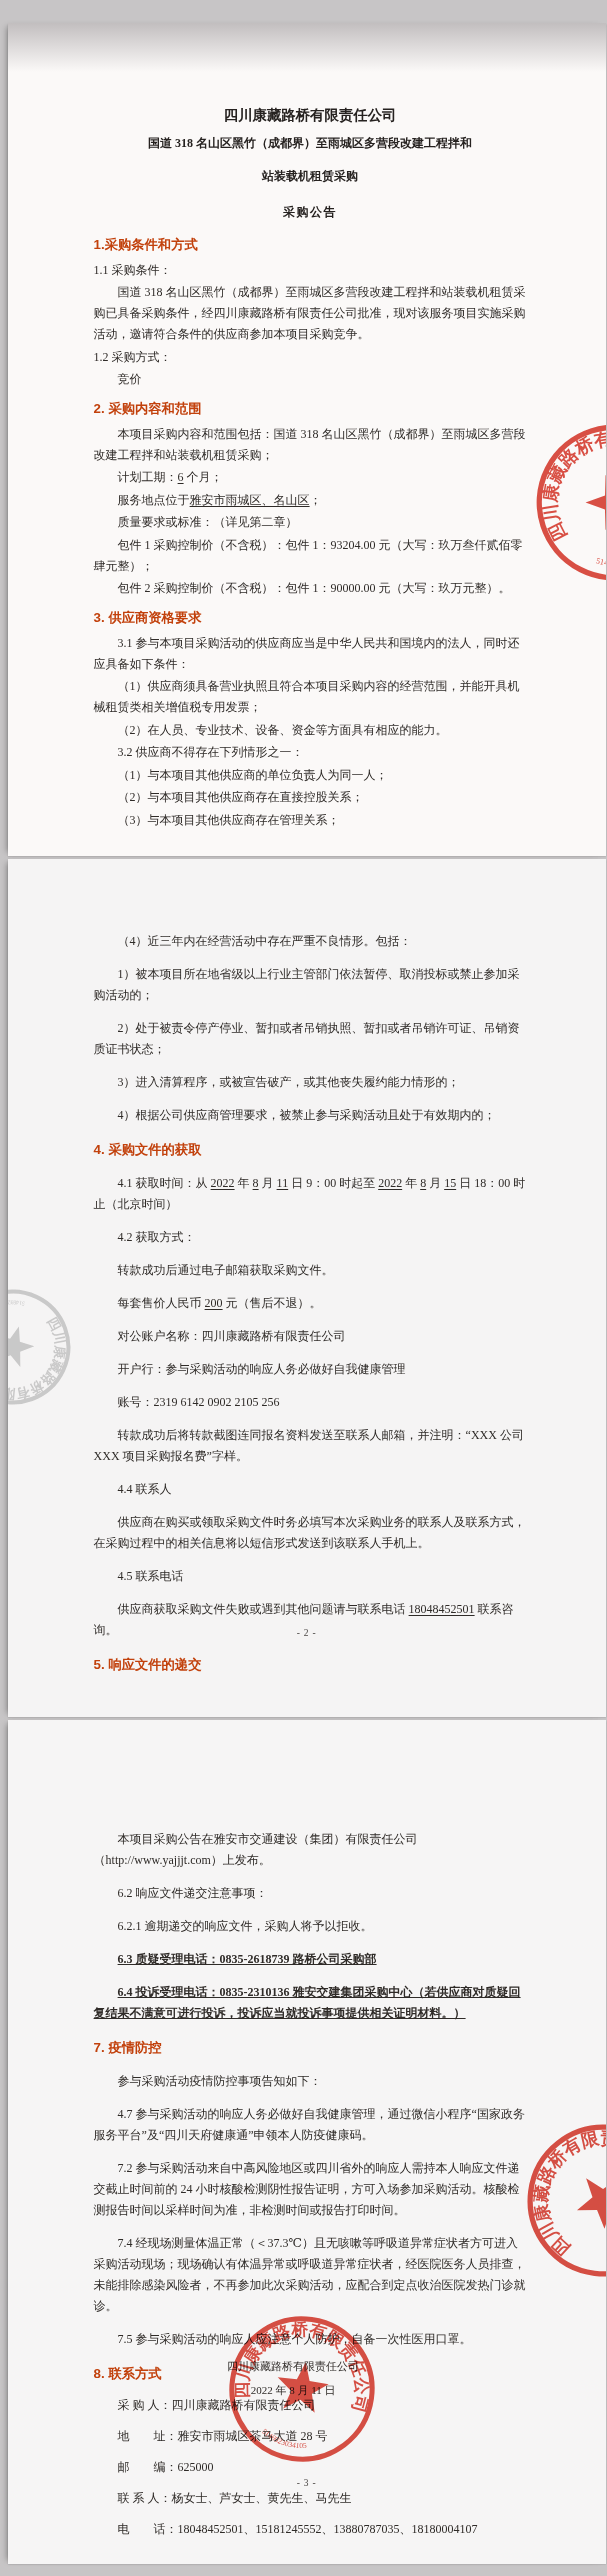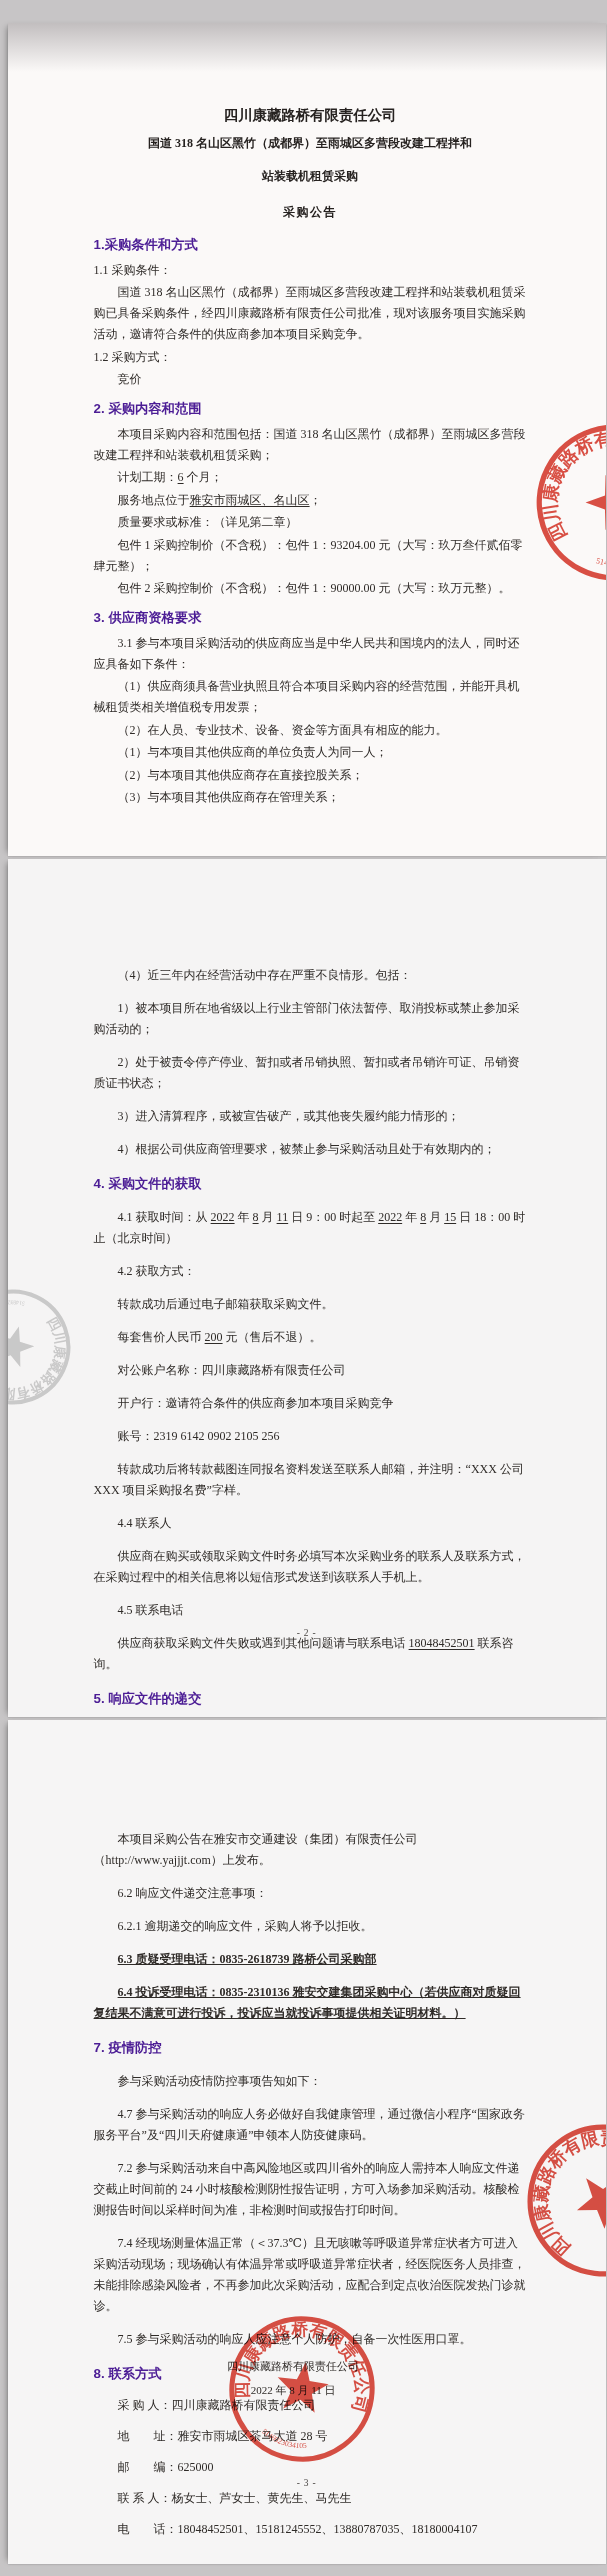--- a/index.html
+++ b/index.html
@@ -13,34 +13,34 @@
     position:absolute;left:7.6px;width:598px;background:#f9f8f7;overflow:hidden;
     box-shadow:-4.6px 0 6px -3.8px rgba(0,0,0,.35), 0 0.8px 1.5px rgba(0,0,0,.2);
   }
   #page1{top:23px;height:833px;background:#fbf9f8;}
   #page1::before{content:"";position:absolute;left:0;top:0;right:0;height:49px;
     background:linear-gradient(#c2bebf,rgba(255,255,255,0));pointer-events:none;}
   #page2{top:859px;height:858px;background:#f5f4f4;}
   #page3{top:1720px;height:844px;background:#f6f5f5;}
   .inner{padding:0 79px 0 86px;position:relative;}
   #page1 .inner{padding-top:80px;}
-  #page2 .inner{padding-top:94px;}
+  #page2 .inner{padding-top:60px;}
   #page3 .inner{padding-top:97px;}
   .p{
     font-size:12px;line-height:21px;color:#2f2b28;
     text-indent:2em;margin:0;
   }
   .pitch .p{margin:12px 0;}
   #page1 .p{margin:1.5px 0;}
   .noind{text-indent:0;}
   .b{font-weight:700;text-decoration:underline;}
   .u{text-decoration:underline;text-underline-offset:2.3px;}
   .h{
     font-family:"Liberation Sans","DejaVu Sans",sans-serif;
-    font-weight:700;font-size:13.3px;line-height:23px;color:#4c1d95;
+    font-weight:700;font-size:13.3px;line-height:23px;color:#c2410c;
     margin:10.6px 0 6px;text-indent:0;
   }
   #page1 .h{margin:6.8px 0 3.8px;}
   .ttl{text-align:center;font-weight:700;color:#262220;text-indent:0;}
   .ttl-company{font-size:14.4px;line-height:24px;}
   .ttl-project{font-size:12px;line-height:33px;}
   .ttl-doc{font-size:12px;line-height:27px;margin-top:6px;letter-spacing:1.5px;}
   .pgnum{
     position:absolute;bottom:73px;left:0;right:0;text-align:center;
     font-size:9.5px;color:#4a4644;letter-spacing:0.8px;
@@ -96,20 +96,21 @@
     <p class="p"><span>计划工期：</span><span class="u">6</span><span> 个月；</span></p>
     <p class="p"><span>服务地点位于</span><span class="u">雅安市雨城区、名山区</span><span>；</span></p>
     <p class="p">质量要求或标准：（详见第二章）</p>
     <p class="p">包件 1 采购控制价（不含税）：包件 1：93204.00 元（大写：玖万叁仟贰佰零肆元整）；</p>
     <p class="p">包件 2 采购控制价（不含税）：包件 1：90000.00 元（大写：玖万元整）。</p>
 
     <div class="h">3.  供应商资格要求</div>
     <p class="p">3.1 参与本项目采购活动的供应商应当是中华人民共和国境内的法人，同时还应具备如下条件：</p>
     <p class="p">（1）供应商须具备营业执照且符合本项目采购内容的经营范围，并能开具机械租赁类相关增值税专用发票；</p>
     <p class="p">（2）在人员、专业技术、设备、资金等方面具有相应的能力。</p>
+    <p class="p">3.2 供应商不得存在下列情形之一：</p>
     <p class="p">（1）与本项目其他供应商的单位负责人为同一人；</p>
     <p class="p">（2）与本项目其他供应商存在直接控股关系；</p>
     <p class="p">（3）与本项目其他供应商存在管理关系；</p>
   </div>
   <div class="pgnum">- 1 -</div>
   <svg class="seal seal-p1" viewBox="0 0 180 180" width="163" height="163">
       <use href="#seal-art"></use>
     </svg>
 </div>
 
@@ -120,21 +121,21 @@
     <p class="p">2）处于被责令停产停业、暂扣或者吊销执照、暂扣或者吊销许可证、吊销资质证书状态；</p>
     <p class="p">3）进入清算程序，或被宣告破产，或其他丧失履约能力情形的；</p>
     <p class="p">4）根据公司供应商管理要求，被禁止参与采购活动且处于有效期内的；</p>
 
     <div class="h">4. 采购文件的获取</div>
     <p class="p"><span>4.1 获取时间：从 </span><span class="u">2022</span><span> 年 </span><span class="u">8</span><span> 月 </span><span class="u">11</span><span> 日 9：00 时起至 </span><span class="u">2022</span><span> 年 </span><span class="u">8</span><span> 月 </span><span class="u">15</span><span> 日 18：00 时止（北京时间）</span></p>
     <p class="p">4.2 获取方式：</p>
     <p class="p">转款成功后通过电子邮箱获取采购文件。</p>
     <p class="p"><span>每套售价人民币 </span><span class="u">200</span><span> 元（售后不退）。</span></p>
     <p class="p">对公账户名称：四川康藏路桥有限责任公司</p>
-    <p class="p">开户行：邀请符合条件的供应商参加本项目采购竞争</p>
+    <p class="p">开户行：参与采购活动的响应人务必做好自我健康管理</p>
     <p class="p">账号：2319 6142 0902 2105 256</p>
     <p class="p">转款成功后将转款截图连同报名资料发送至联系人邮箱，并注明：“XXX 公司 XXX 项目采购报名费”字样。</p>
     <p class="p">4.4 联系人</p>
     <p class="p">供应商在购买或领取采购文件时务必填写本次采购业务的联系人及联系方式，在采购过程中的相关信息将以短信形式发送到该联系人手机上。</p>
     <p class="p">4.5 联系电话</p>
     <p class="p"><span>供应商获取采购文件失败或遇到其他问题请与联系电话 </span><span class="u">18048452501</span><span> 联系咨询。</span></p>
 
     <div class="h">5. 响应文件的递交</div>
 
   </div>

